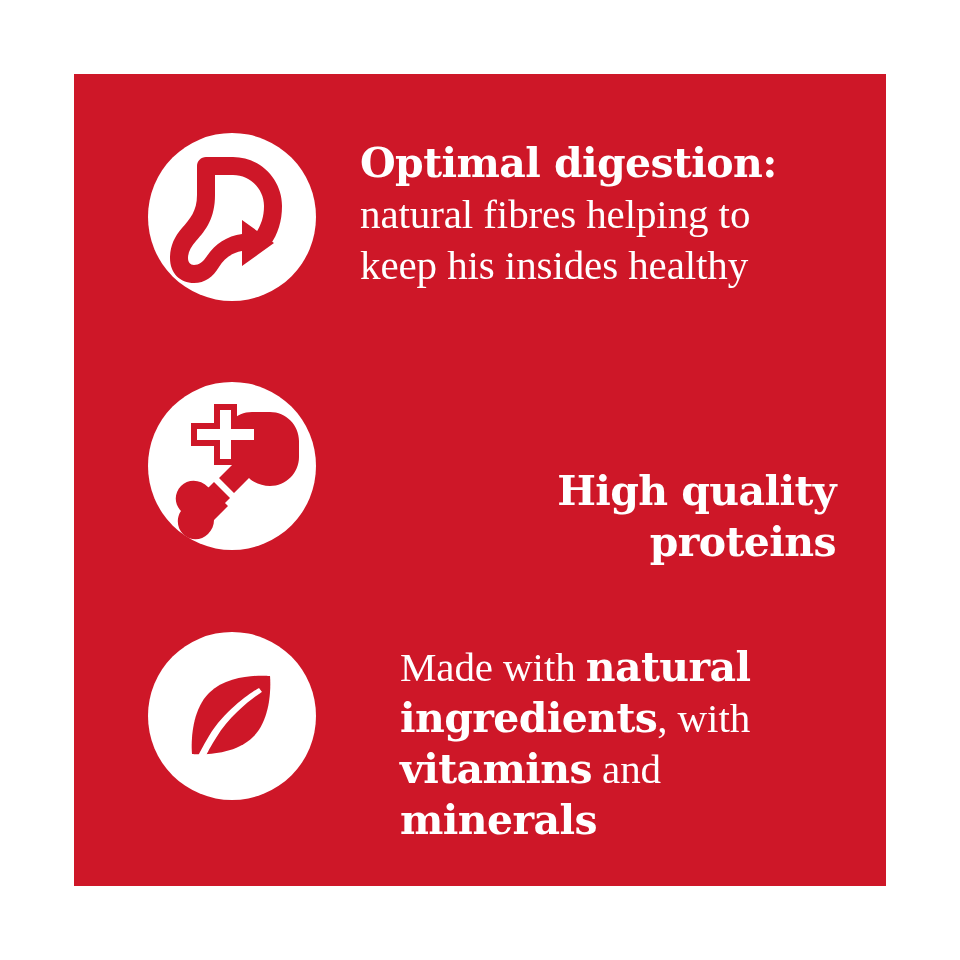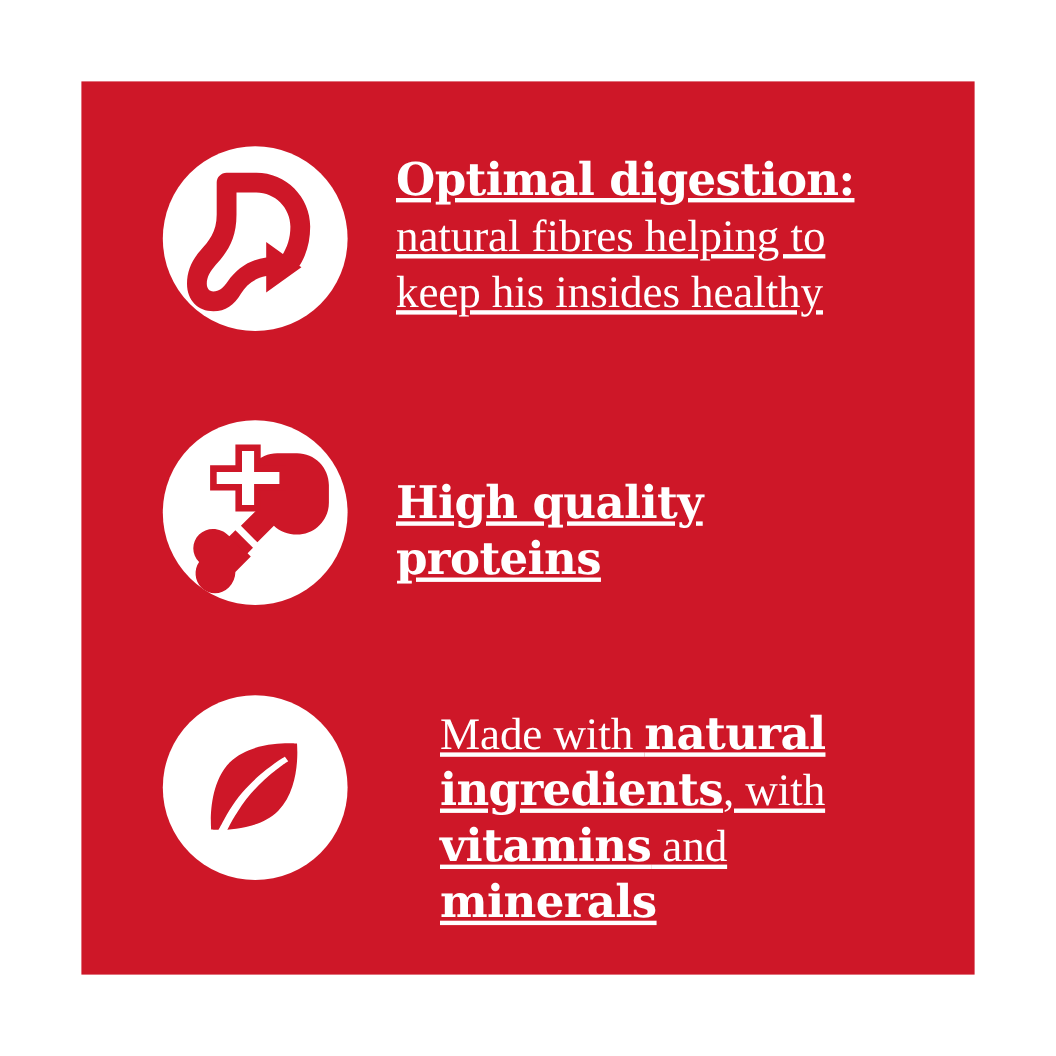--- a/index.html
+++ b/index.html
@@ -64,25 +64,24 @@
 
   .feature-text {
     flex: 1 1 auto;
     margin-left: 44px;
     color: #ffffff;
     font-size: 41px;
     line-height: 51px;
     letter-spacing: -0.1px;
     padding-right: 50px;
     box-sizing: border-box;
-    text-decoration: underline;
   }
 
   .row-1 .feature-text { margin-top: 5px; }
-  .row-2 .feature-text { margin-top: 50px; }
+  .row-2 .feature-text { margin-top: 84px; text-align: right; }
   .row-3 .feature-text { margin-top: 10px; }
 
   .feature-text b,
   .feature-text .bold {
     font-weight: bold;
     font-family: "DejaVu Serif", "Liberation Serif", serif;
     letter-spacing: -0.6px;
   }
 
   .feature-text .reg {

